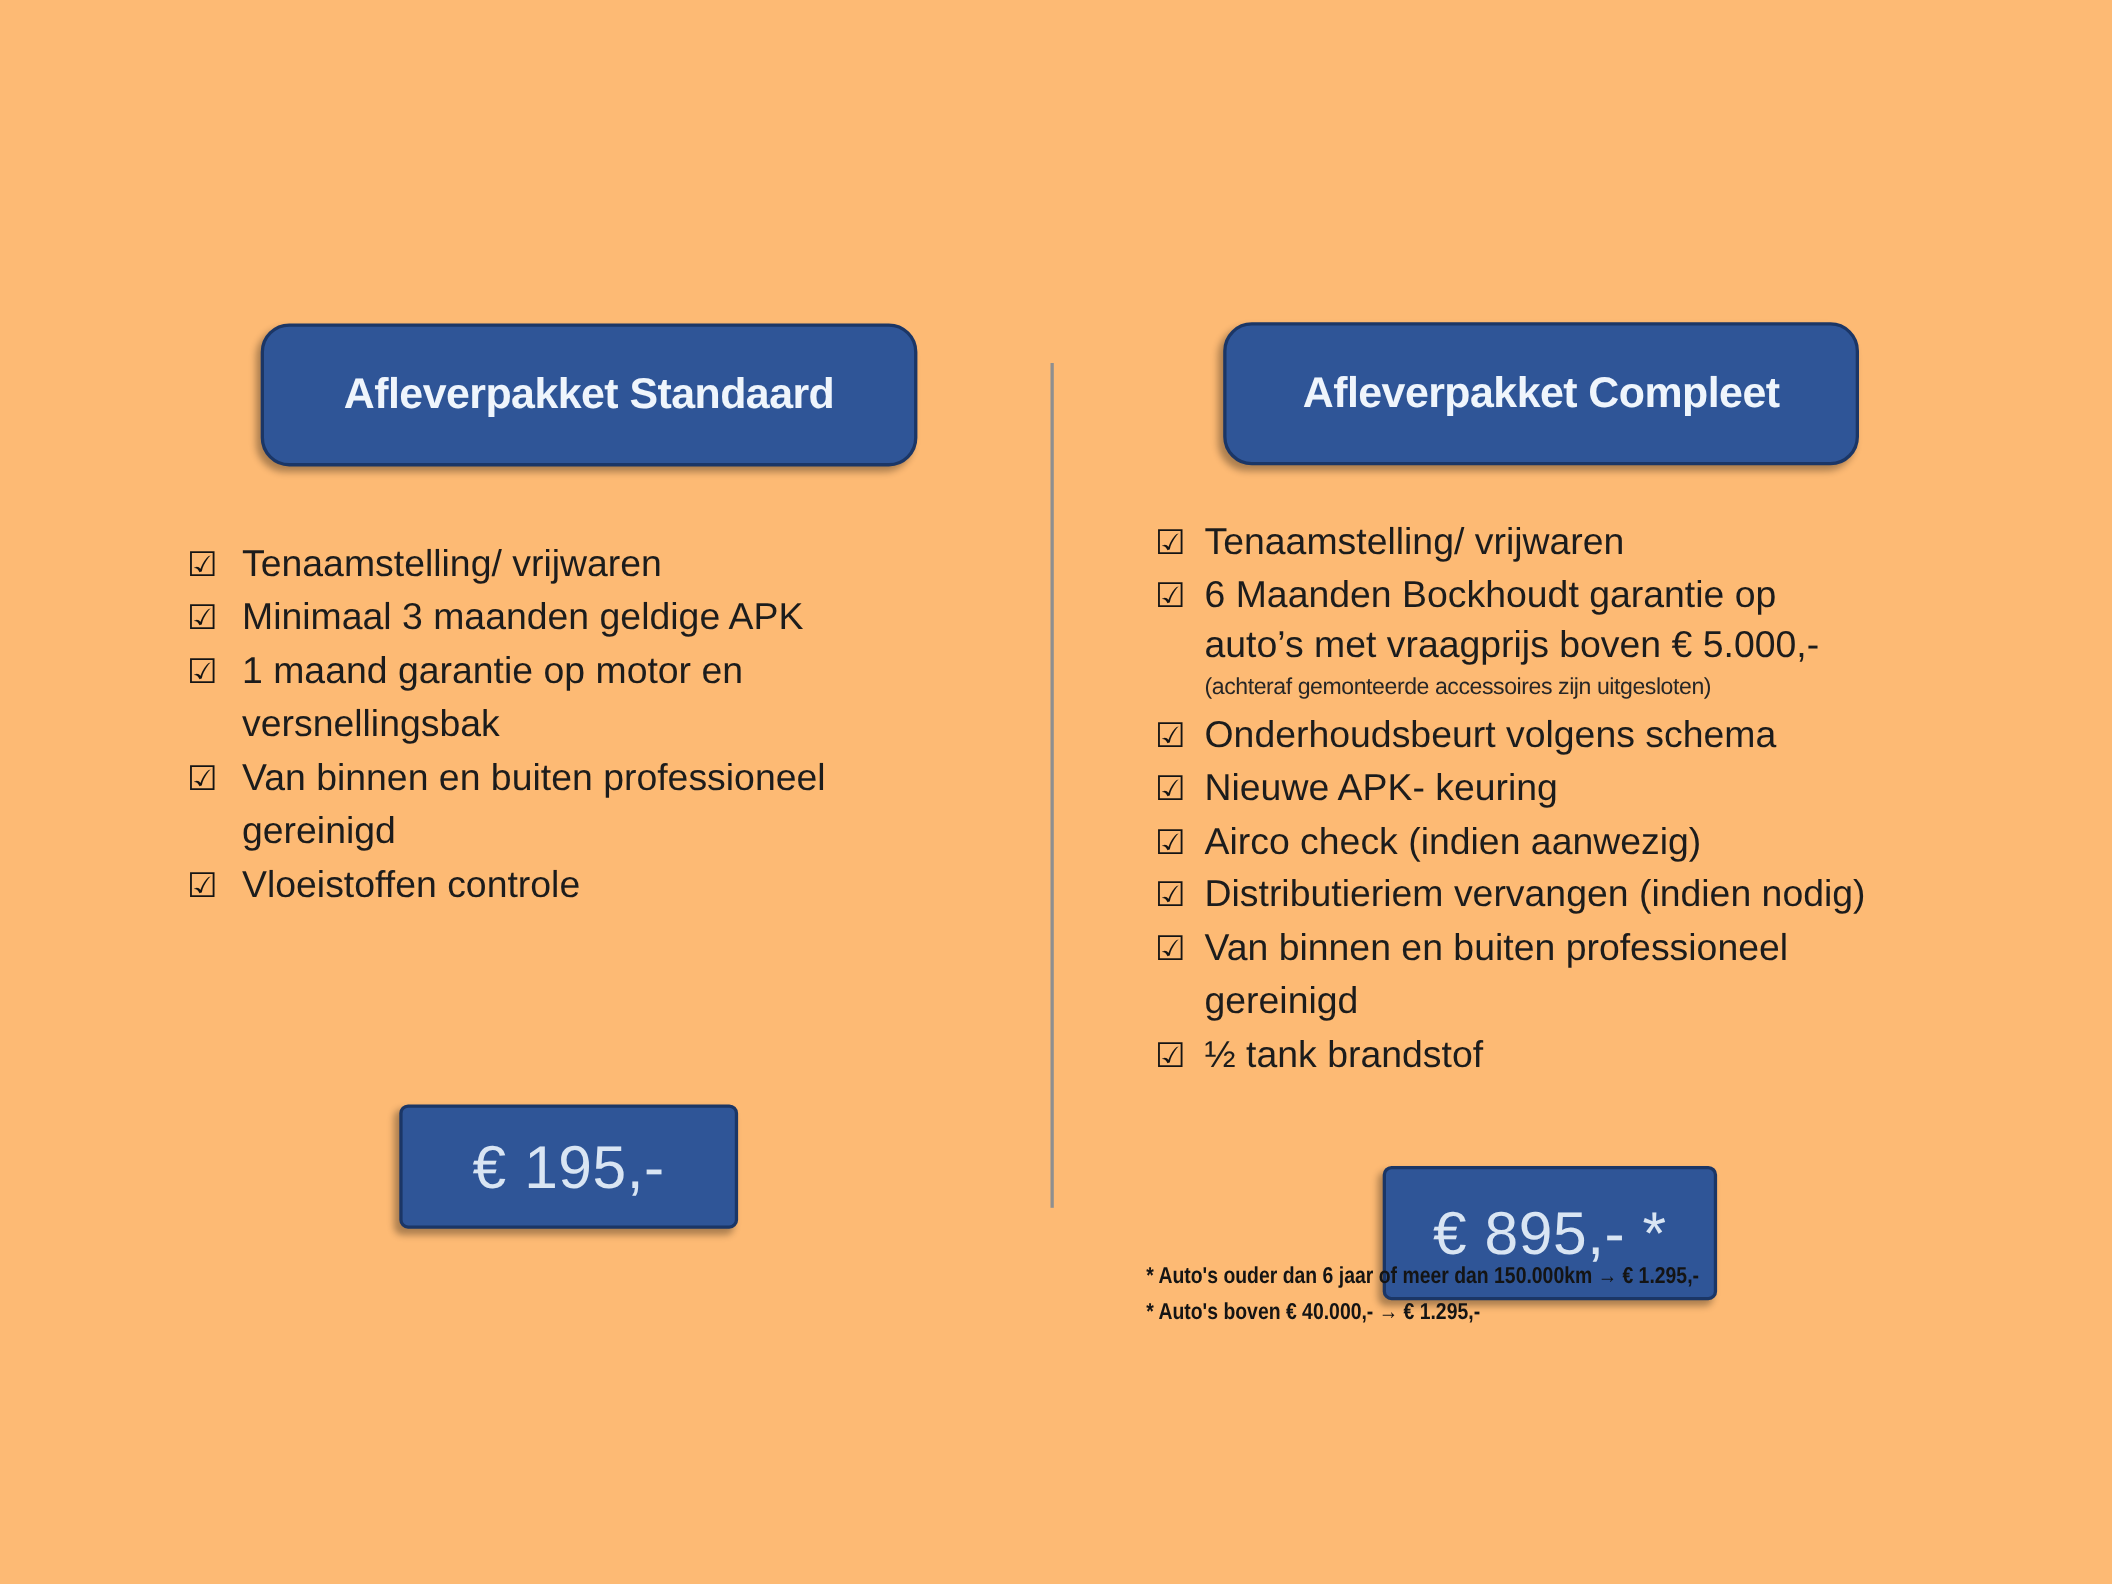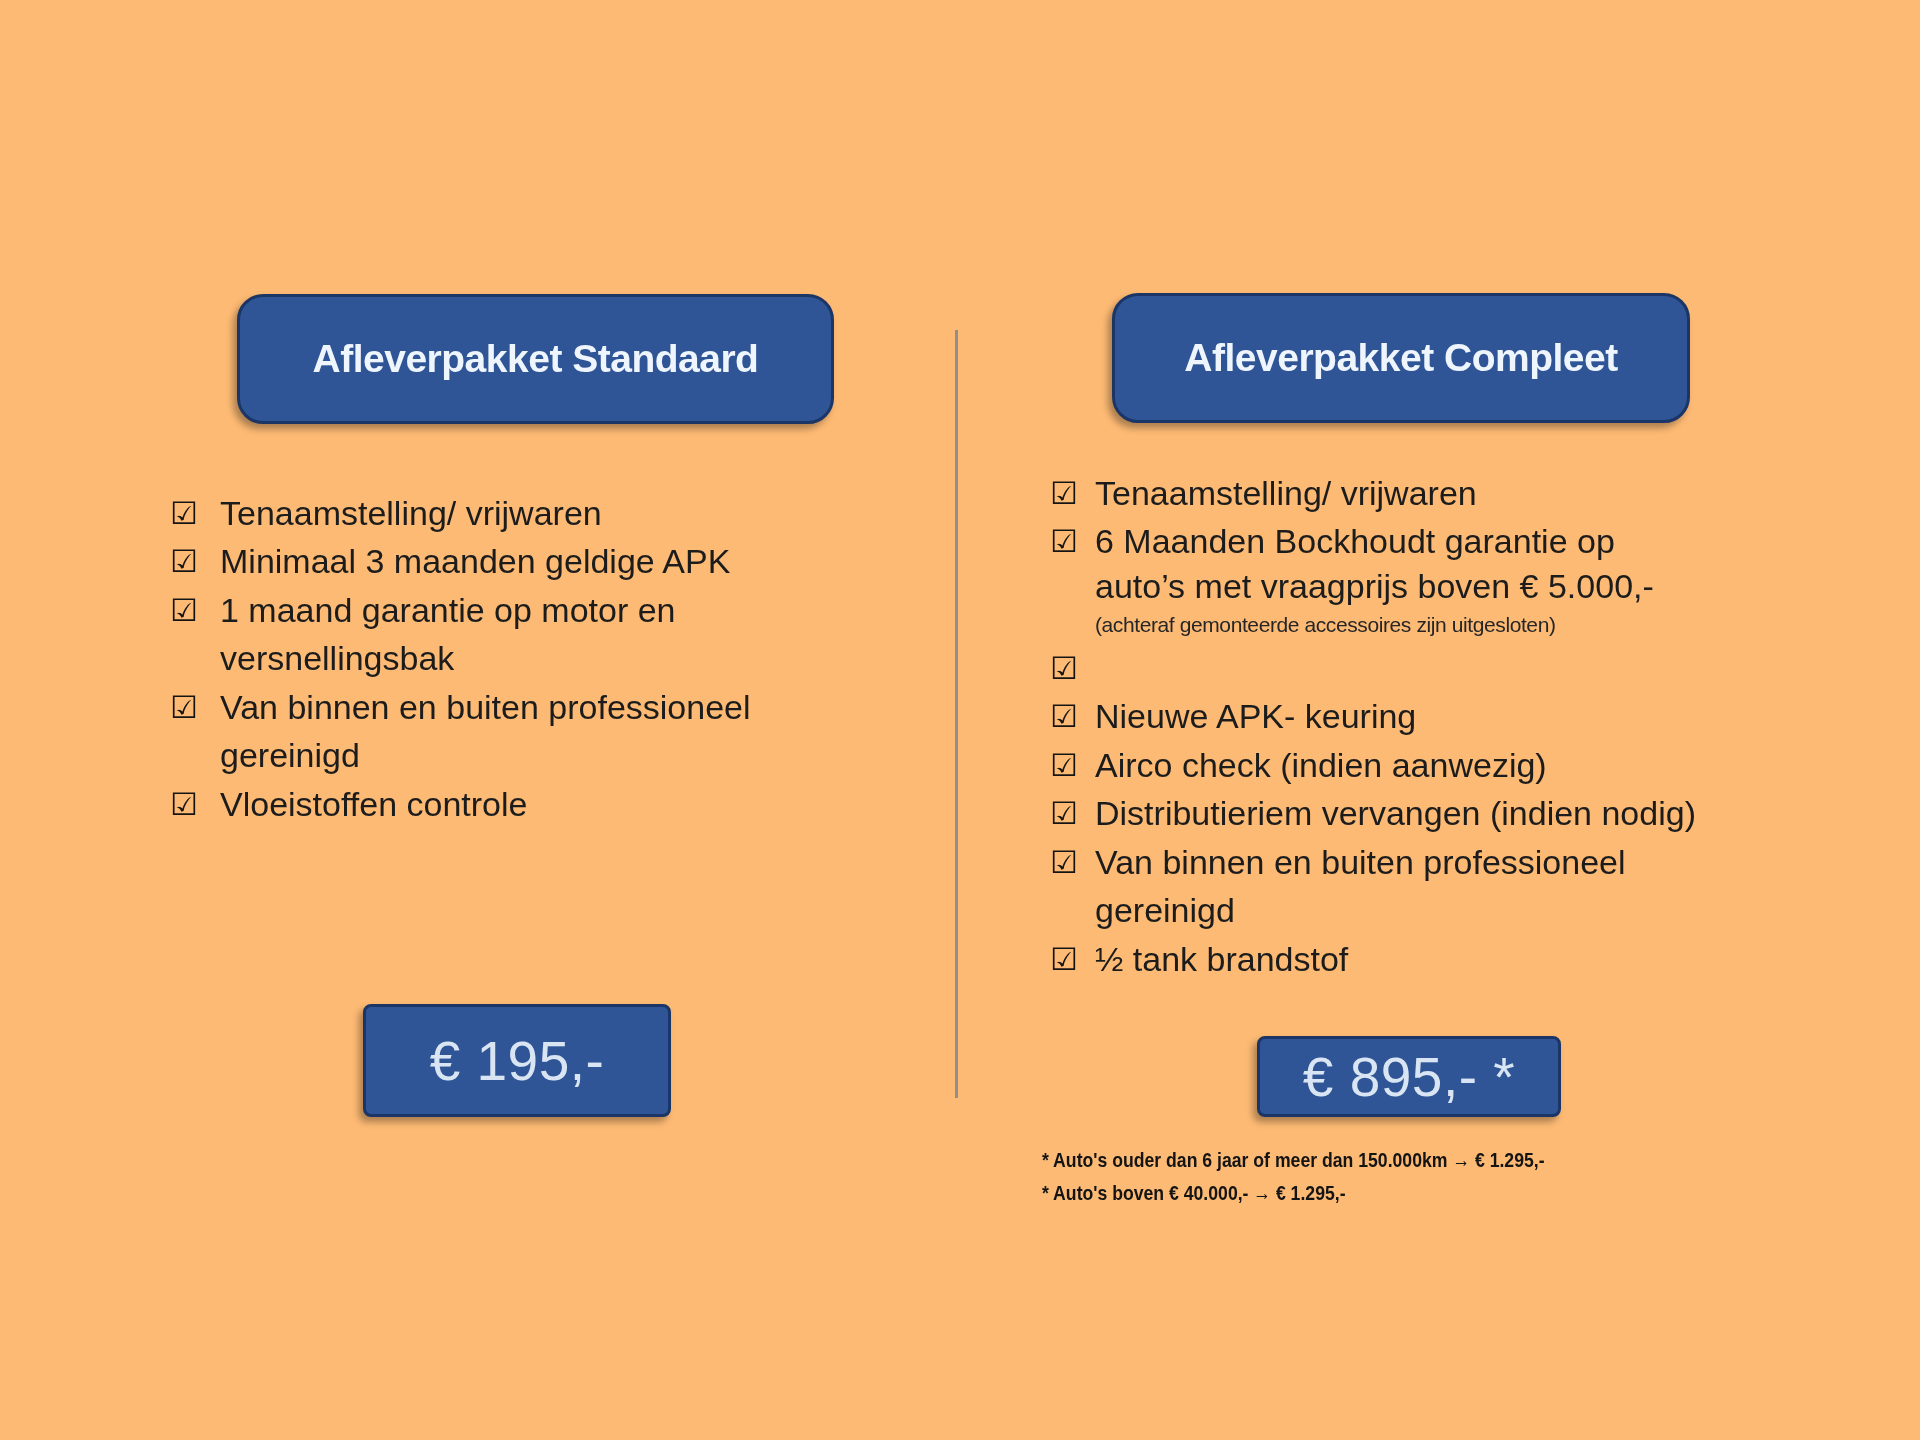--- a/index.html
+++ b/index.html
@@ -26,21 +26,21 @@
     white-space:nowrap;
   }
   .hdr-left{left:237px;top:294px;width:597px;height:130px;}
   .hdr-right{left:1112px;top:293px;width:578px;height:130px;}
   .price-box{border-radius:8px;}
   .price-box .price-text{
     color:var(--price-text,#D9E5F3);
     font-size:55px;letter-spacing:0.5px;white-space:nowrap;
   }
   .price-left{left:363px;top:1004px;width:308px;height:113px;}
-  .price-right{left:1257px;top:1036px;width:304px;height:81px;}
+  .price-right{left:1257px;top:1060px;width:304px;height:122px;}
   
   .divider{
     position:absolute;left:955px;top:330px;width:3px;height:768px;
     background:var(--divider,#8F8F8F);
   }
   
   .list{position:absolute;}
   .list-left{left:170px;top:489px;width:700px;}
   .list-right{left:1050px;top:469px;width:760px;}
   .li{
@@ -126,20 +126,21 @@
     <div class="li tight">
       <span class="cb"></span>
       <span class="txt">auto’s met vraagprijs boven € 5.000,-</span>
     </div>
     <div class="li small">
       <span class="cb"></span>
       <span class="txt">(achteraf gemonteerde accessoires zijn uitgesloten)</span>
     </div>
     <div class="li">
       <span class="cb">☑</span>
+      <span class="txt">Onderhoudsbeurt volgens schema</span>
     </div>
     <div class="li">
       <span class="cb">☑</span>
       <span class="txt">Nieuwe APK- keuring</span>
     </div>
     <div class="li">
       <span class="cb">☑</span>
       <span class="txt">Airco check (indien aanwezig)</span>
     </div>
     <div class="li">

